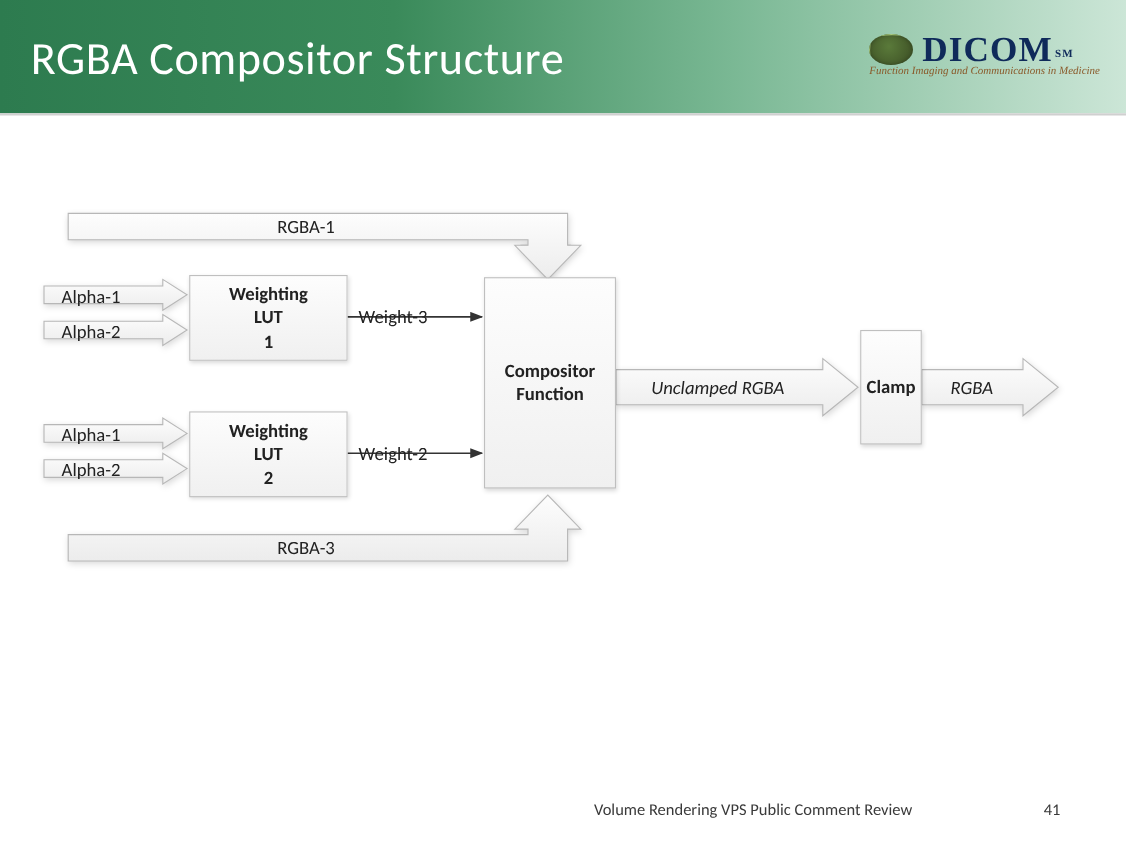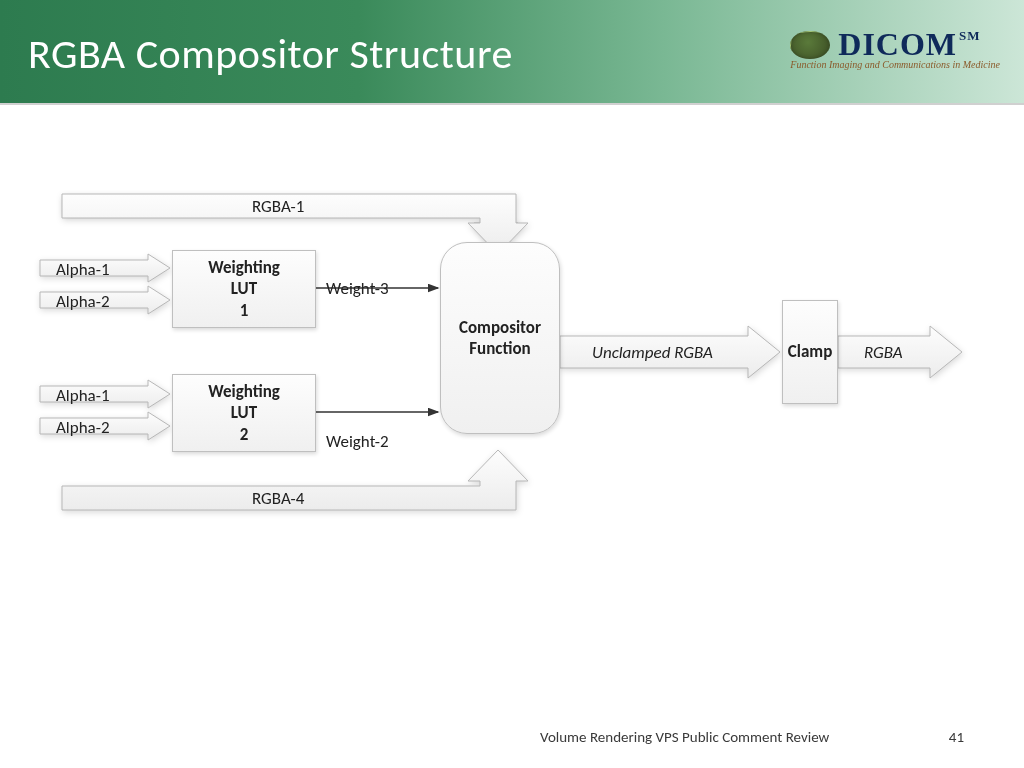--- a/index.html
+++ b/index.html
@@ -27,21 +27,21 @@
   .globe::before, .globe::after {
     content:""; position:absolute; border:1px solid #a5c77a; border-radius:50%;
   }
   .globe::before { width:60px; height:28px; left:-10px; top:0; }
   .globe::after  { width:40px; height:60px; left:0; top:-16px; }
   .dicom-word {
     font-size: 32px; font-weight: 600; color: #0f2a5a;
     font-family: Georgia, 'Times New Roman', serif; letter-spacing: 1px;
     position: relative;
   }
-  .dicom-sm { font-size: 13px; vertical-align: top; position: relative; top: 2px; left: 2px; }
+  .dicom-sm { font-size: 10px; vertical-align: top; position: relative; top: 18px; left: 2px; }
   .tagline {
     font-size: 10px; font-style: italic; color: #8a5a2a;
     font-family: Georgia, serif; margin-top: -4px;
   }
   .diagram {
     position: absolute; left: 0; top: 190px; width: 1024px; height: 370px;
   }
   .box {
     position: absolute;
     background: linear-gradient(#fdfdfd, #f0f0f0);
@@ -126,38 +126,38 @@
     <g class="block-arrow">
       <path d="M 560,146 L 748,146 L 748,136 L 780,162 L 748,188 L 748,178 L 560,178 Z"></path>
     </g>
 
     <g class="block-arrow">
       <path d="M 838,146 L 930,146 L 930,136 L 962,162 L 930,188 L 930,178 L 838,178 Z"></path>
     </g>
   </svg>
 
   <div class="label-text" style="left:252px; top:6px;">RGBA-1</div>
-  <div class="label-text" style="left:252px; top:298px;">RGBA-4</div>
+  <div class="label-text" style="left:252px; top:298px;">RGBA-3</div>
 
   <div class="label-text" style="left:56px; top:69px;">Alpha-1</div>
   <div class="label-text" style="left:56px; top:101px;">Alpha-2</div>
   <div class="label-text" style="left:56px; top:195px;">Alpha-1</div>
   <div class="label-text" style="left:56px; top:227px;">Alpha-2</div>
 
   <div class="box" style="left:172px; top:60px; width:144px; height:78px; white-space:pre-line;">Weighting
 LUT
 1</div>
   <div class="box" style="left:172px; top:184px; width:144px; height:78px; white-space:pre-line;">Weighting
 LUT
 2</div>
 
   <div class="label-text" style="left:326px; top:88px;">Weight-3</div>
-  <div class="label-text" style="left:326px; top:212px;margin-top:29px;">Weight-2</div>
+  <div class="label-text" style="left:326px; top:212px;">Weight-2</div>
 
-  <div class="box" style="left:440px; top:52px; width:120px; height:192px; white-space:pre-line;border-radius:27px;">Compositor
+  <div class="box" style="left:440px; top:62px; width:120px; height:192px; white-space:pre-line;">Compositor
 Function</div>
 
   <div class="label-text" style="left:592px; top:152px;font-style:italic;">Unclamped RGBA</div>
 
   <div class="box" style="left:782px; top:110px; width:56px; height:104px;">Clamp</div>
 
   <div class="label-text" style="left:864px; top:152px;font-style:italic;">RGBA</div>
 </div>
 
 <div class="footer">

